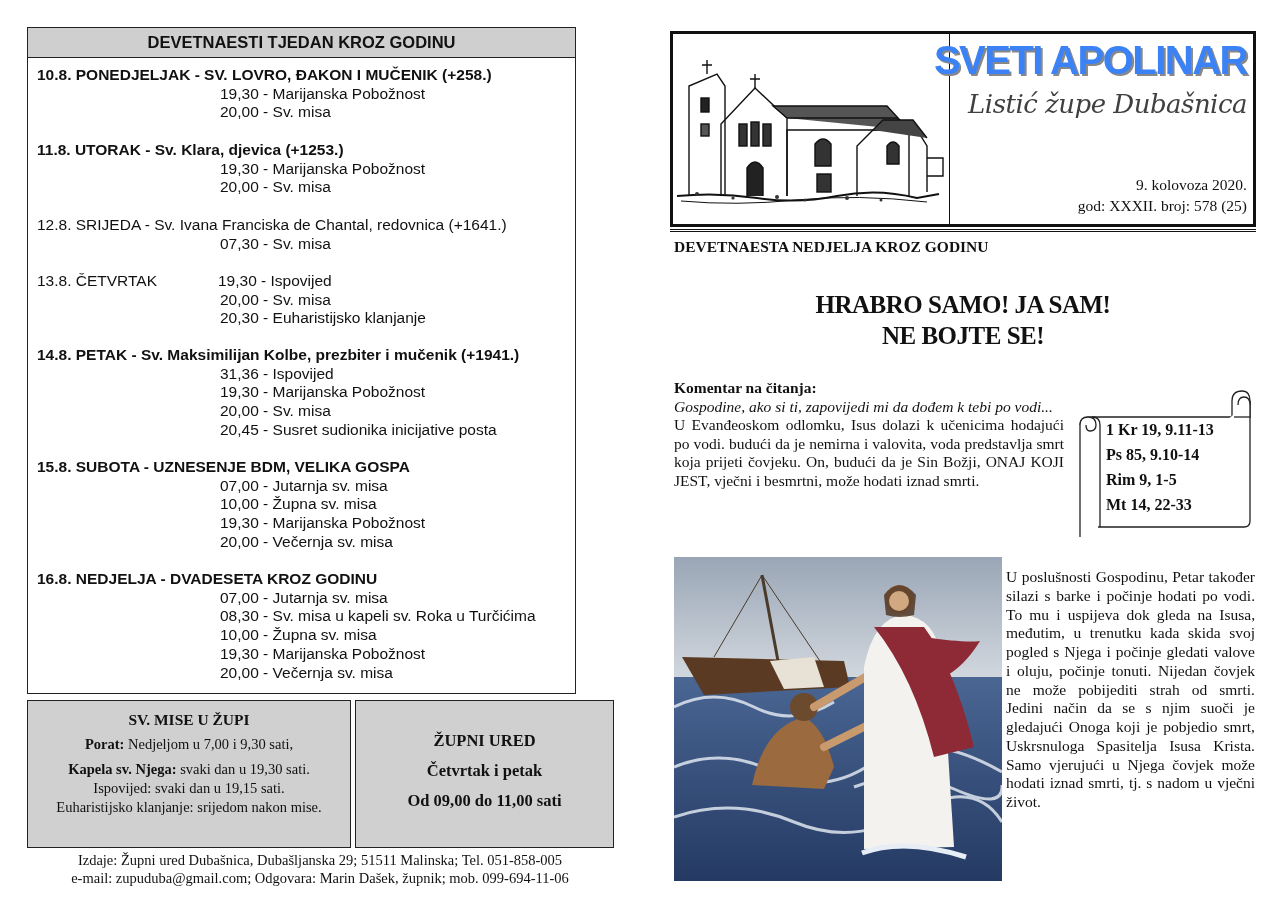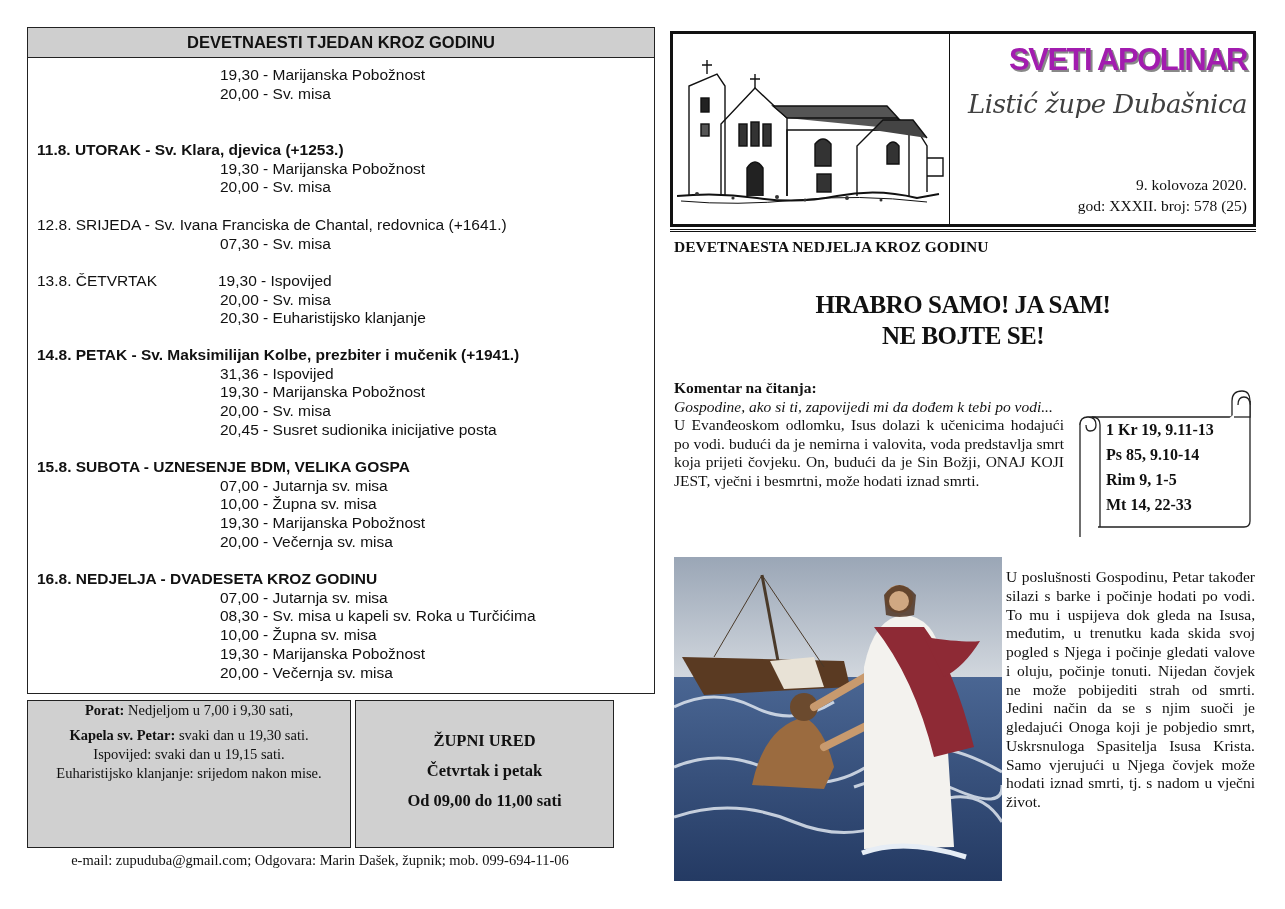--- a/index.html
+++ b/index.html
@@ -1,21 +1,21 @@
 <!DOCTYPE html>
 <html><head>
 <meta charset="utf-8">
 <style>
   html, body { margin: 0; padding: 0; background: #ffffff; }
   body { width: 1285px; height: 909px; position: relative; overflow: hidden; color: #111; }
   .sans { font-family: "Liberation Sans", sans-serif; }
   .serif { font-family: "Liberation Serif", serif; }
 
   
-  #schedule { position: absolute; left: 27px; top: 27px; width: 628px; height: 667px; border: 1.5px solid #222; box-sizing: border-box; }
+  #schedule { position: absolute; left: 27px; top: 27px; width: 549px; height: 667px; border: 1.5px solid #222; box-sizing: border-box; }
   #schedule .hdr { height: 29px; background: #cfcfcf; border-bottom: 1.5px solid #222; text-align: center; font-weight: bold; font-size: 16.5px; line-height: 29px; }
   .day { position: absolute; left: 9px; right: 6px; font-size: 15.5px; }
   .day .title { line-height: 18.7px; white-space: nowrap; }
   .day .title.bold { font-weight: bold; }
   .day .evt { line-height: 18.7px; margin-left: 183px; white-space: nowrap; }
   .day .inline-wrap { position: relative; }
   .day .inline-first { position: absolute; left: 183px; top: 0; white-space: nowrap; }
 
   
   .graybox { position: absolute; background: #d0d0d0; border: 1.5px solid #222; box-sizing: border-box; text-align: center; }
@@ -28,21 +28,21 @@
   #ured .t { font-size: 16.5px; margin-top: 30px; }
   #ured .l { font-weight: bold; font-size: 16.5px; margin-top: 10px; }
 
   #imprint { position: absolute; left: 27px; top: 851px; width: 586px; text-align: center; font-size: 14.5px; line-height: 18px; }
 
   
   #masthead { position: absolute; left: 670px; top: 31px; width: 586px; height: 196px; border: 3px solid #111; box-sizing: border-box; }
   #masthead .divider { position: absolute; left: 276px; top: 0; bottom: 0; width: 1px; background: #111; }
   #church { position: absolute; left: 4px; top: 12px; width: 268px; height: 160px; }
   #brand { position: absolute; right: 6px; top: 4px; text-align: right; }
-  #brand .name { font-family: "Liberation Sans", sans-serif; font-weight: bold; font-size: 31px; letter-spacing: -1.5px; color: #a21caf; text-shadow: 2px 2px 0 #888; line-height: 44px; }
+  #brand .name { font-family: "Liberation Sans", sans-serif; font-weight: bold; font-size: 40px; letter-spacing: -1.5px; color: #3b82f6; text-shadow: 2px 2px 0 #888; line-height: 44px; }
   #brand .sub { font-family: "DejaVu Serif", serif; font-style: italic; font-size: 26px; color: #404040; line-height: 40px; margin-top: 2px; letter-spacing: -0.5px; }
   #issue { position: absolute; right: 6px; top: 140px; text-align: right; font-weight: normal; font-size: 15.5px; line-height: 21px; }
   #mast-rule { position: absolute; left: 670px; top: 229px; width: 586px; height: 3px; border-top: 1.5px solid #111; border-bottom: 1px solid #111; box-sizing: border-box; }
 
   #sunday { position: absolute; left: 674px; top: 238px; font-weight: bold; font-size: 15.5px; }
   #headline { position: absolute; left: 670px; top: 289px; width: 586px; text-align: center; font-weight: bold; font-size: 25px; line-height: 31px; letter-spacing: -0.5px; }
 
   #comment { position: absolute; left: 674px; top: 379px; width: 390px; font-size: 15.5px; line-height: 18.6px; }
   #comment .ct { font-weight: bold; }
   #comment .quote { font-style: italic; }
@@ -54,20 +54,21 @@
   #painting { position: absolute; left: 674px; top: 557px; width: 328px; height: 324px; overflow: hidden; }
   #story { position: absolute; left: 1006px; top: 568px; width: 249px; font-size: 15.5px; line-height: 18.75px; text-align: justify; }
 </style>
 </head>
 <body>
 
 <div id="schedule" class="sans">
   <div class="hdr">DEVETNAESTI TJEDAN KROZ GODINU</div>
 
   <div class="day" style="top:38px">
+    <div class="title bold">10.8. PONEDJELJAK - SV. LOVRO, ĐAKON I MUČENIK (+258.)</div>
     <div class="evt">19,30 - Marijanska Pobožnost</div>
     <div class="evt">20,00 - Sv. misa</div>
   </div>
 
   <div class="day" style="top:113px">
     <div class="title bold">11.8. UTORAK - Sv. Klara, djevica (+1253.)</div>
     <div class="evt">19,30 - Marijanska Pobožnost</div>
     <div class="evt">20,00 - Sv. misa</div>
   </div>
 
@@ -105,34 +106,36 @@
     <div class="title bold">16.8. NEDJELJA - DVADESETA KROZ GODINU</div>
     <div class="evt">07,00 - Jutarnja sv. misa</div>
     <div class="evt">08,30 - Sv. misa u kapeli sv. Roka u Turčićima</div>
     <div class="evt">10,00 - Župna sv. misa</div>
     <div class="evt">19,30 - Marijanska Pobožnost</div>
     <div class="evt">20,00 - Večernja sv. misa</div>
   </div>
 </div>
 
 <div id="mise" class="graybox serif">
+  <div class="t">SV. MISE U ŽUPI</div>
   <div class="line"><b>Porat:</b><span> Nedjeljom u 7,00 i 9,30 sati,</span></div>
   <div class="gap"></div>
-  <div class="line"><b>Kapela sv. Petar:</b><span> svaki dan u 19,30 sati.</span></div>
+  <div class="line"><b>Kapela sv. Njega:</b><span> svaki dan u 19,30 sati.</span></div>
   <div class="line">Ispovijed: svaki dan u 19,15 sati.</div>
   <div class="line">Euharistijsko klanjanje: srijedom nakon mise.</div>
 </div>
 
 <div id="ured" class="graybox serif">
   <div class="t">ŽUPNI URED</div>
   <div class="l">Četvrtak i petak</div>
   <div class="l">Od 09,00 do 11,00 sati</div>
 </div>
 
 <div id="imprint" class="serif">
+  <div>Izdaje: Župni ured Dubašnica, Dubašljanska 29; 51511 Malinska; Tel. 051-858-005</div>
   <div>e-mail: zupuduba@gmail.com; Odgovara: Marin Dašek, župnik; mob. 099-694-11-06</div>
 </div>
 
 <div id="masthead">
   <svg id="church" viewBox="0 0 268 160">
     <g fill="none" stroke="#111" stroke-width="1.4">
 
       <path d="M12 150 L12 40 L40 28 L48 40 L48 150"></path>
       <path d="M30 28 L30 14 M25 19 L35 19"></path>
       <rect x="24" y="52" width="8" height="14" fill="#222"></rect>

